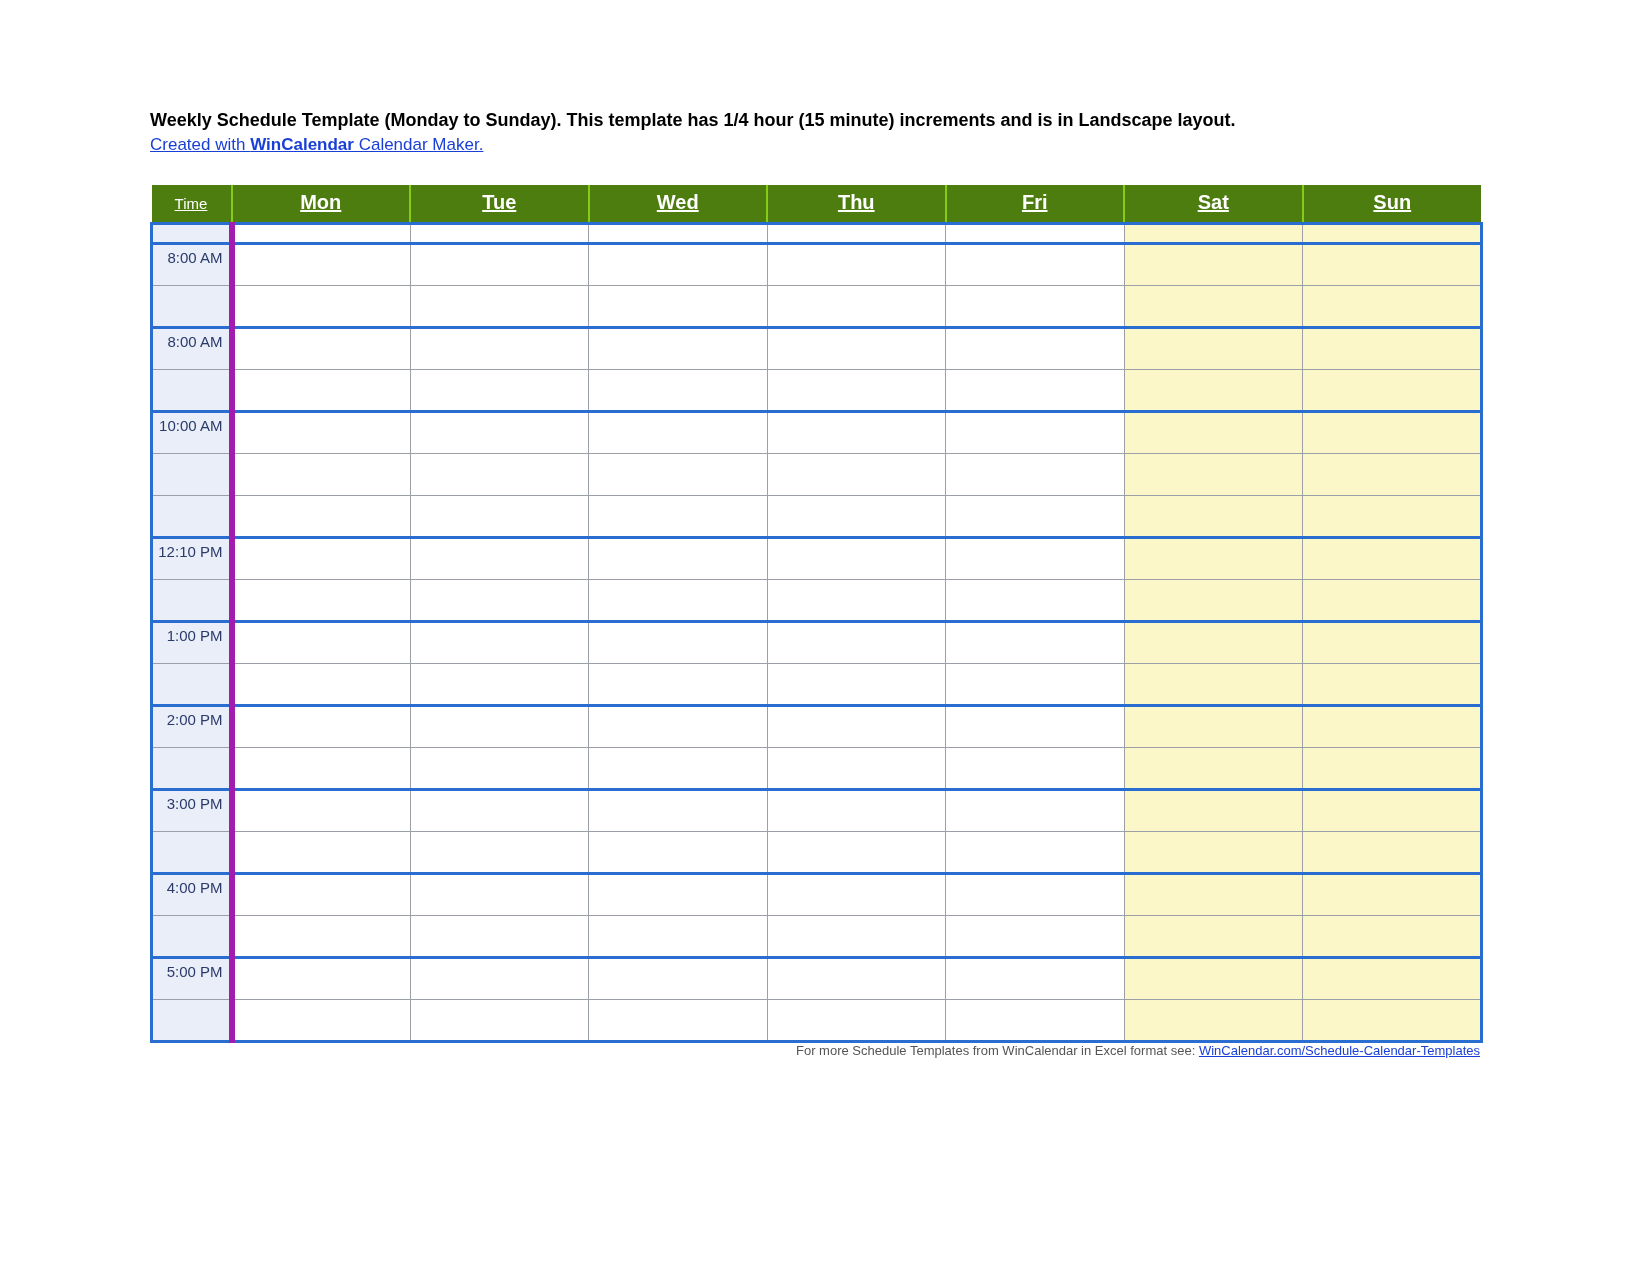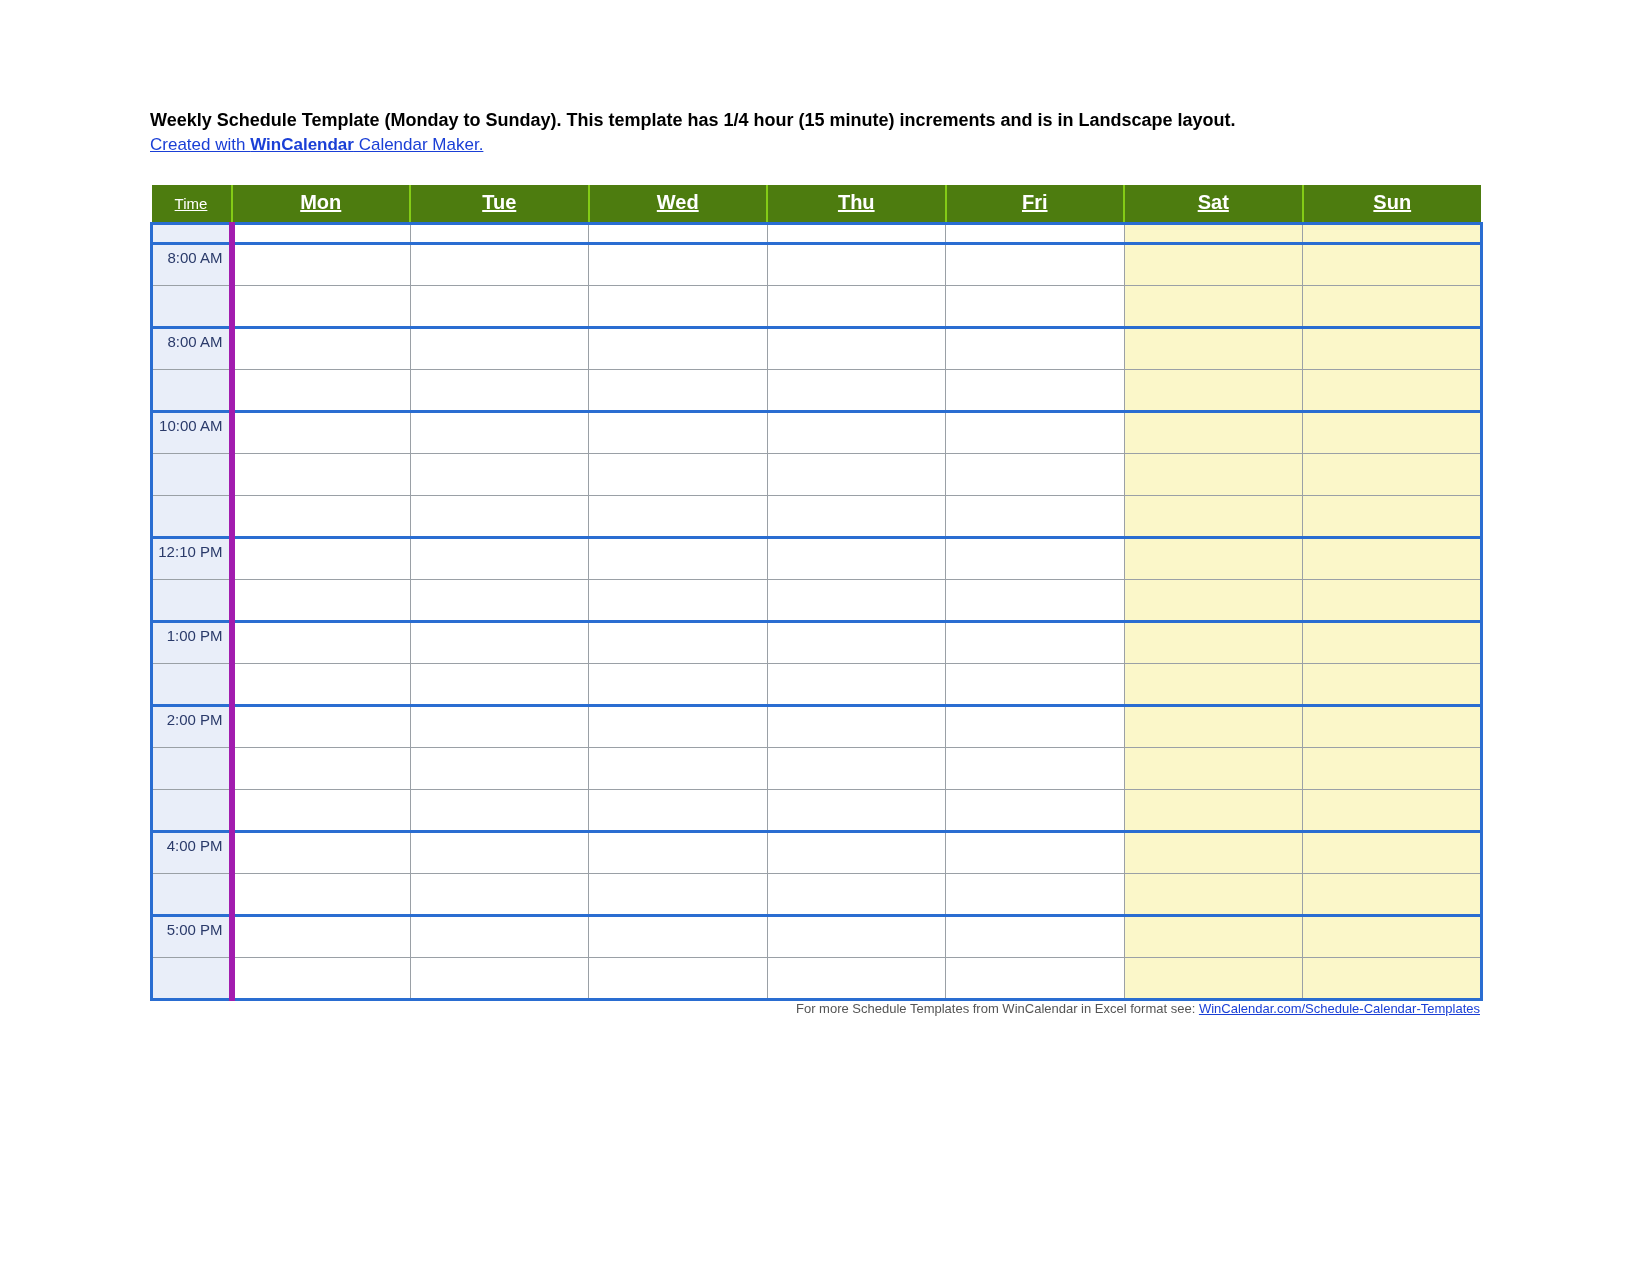--- a/index.html
+++ b/index.html
@@ -288,20 +288,30 @@
         <tr>
           <td class="time-cell"></td>
           <td></td>
           <td></td>
           <td></td>
           <td></td>
           <td></td>
           <td class="weekend"></td>
           <td class="weekend"></td>
         </tr>
+        <tr class="hour-row">
+          <td class="time-cell">3:00 PM</td>
+          <td></td>
+          <td></td>
+          <td></td>
+          <td></td>
+          <td></td>
+          <td class="weekend"></td>
+          <td class="weekend"></td>
+        </tr>
         <tr>
           <td class="time-cell"></td>
           <td></td>
           <td></td>
           <td></td>
           <td></td>
           <td></td>
           <td class="weekend"></td>
           <td class="weekend"></td>
         </tr>

